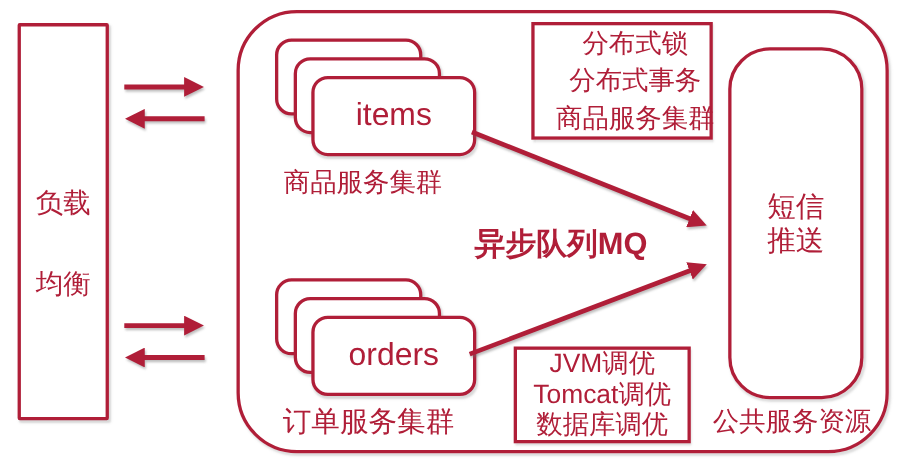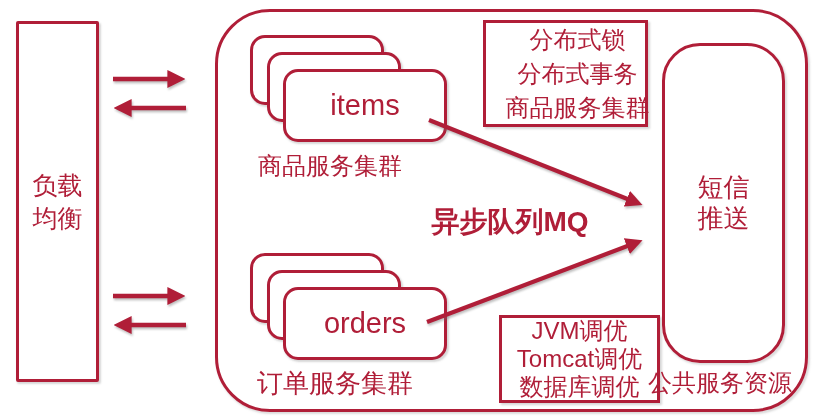--- a/index.html
+++ b/index.html
@@ -23,21 +23,21 @@
     left: 16px; top: 21px;
     width: 83px; height: 361px;
     border: 3px solid #b01e38;
     border-radius: 2px;
     box-sizing: border-box;
     display: flex; flex-direction: column;
     align-items: center; justify-content: center;
     box-shadow: 1.5px 2px 2px rgba(140,140,140,0.35);
     background: #ffffff;
   }
-  .lb-line { font-size: 25px; line-height: 33px; white-space: nowrap; }
+  .lb-line { font-size: 25px; line-height: 33px; white-space: nowrap; margin-top: 40px; }
 
   
   .container-box {
     left: 215px; top: 9px;
     width: 593px; height: 403px;
     border: 3px solid #b01e38;
     border-radius: 55px;
     box-sizing: border-box;
     box-shadow: 1.5px 2px 2px rgba(140,140,140,0.3);
   }
@@ -45,21 +45,21 @@
   
   .card {
     width: 134px; height: 70px;
     border: 3px solid #b01e38;
     border-radius: 15px;
     box-sizing: border-box;
     background: #ffffff;
     box-shadow: 1.5px 2px 2px rgba(140,140,140,0.35);
   }
   .card-front {
-    width: 164px; height: 73px;
+    width: 150px; height: 73px;
     display: flex; align-items: center; justify-content: center;
     font-size: 29px;
   }
 
   .caption {
     font-size: 24px;
     text-align: center;
     white-space: nowrap;
   }
 
@@ -131,21 +131,21 @@
   <div class="abs caption" style="left:247px; top:366px; width:176px; font-size:26px;">订单服务集群</div>
 
   <div class="abs note-box" style="left:483px; top:20px; width:165px; height:107px;padding-left:24px;">
     <div class="note-line">分布式锁</div>
     <div class="note-line">分布式事务</div>
     <div class="note-line">商品服务集群</div>
   </div>
 
   <div class="abs mq-label">异步队列MQ</div>
 
-  <div class="abs note-box" style="left:467px; top:315px; width:161px; height:88px;margin-left:32px;">
+  <div class="abs note-box" style="left:467px; top:315px; width:161px; height:88px;">
     <div class="note-line-sm">JVM调优</div>
     <div class="note-line-sm">Tomcat调优</div>
     <div class="note-line-sm">数据库调优</div>
   </div>
 
   <div class="abs shared-box">
     <div class="shared-line">短信</div>
     <div class="shared-line">推送</div>
   </div>
   <div class="abs caption" style="left:632px; top:367px; width:176px; font-size:24px;">公共服务资源</div>

